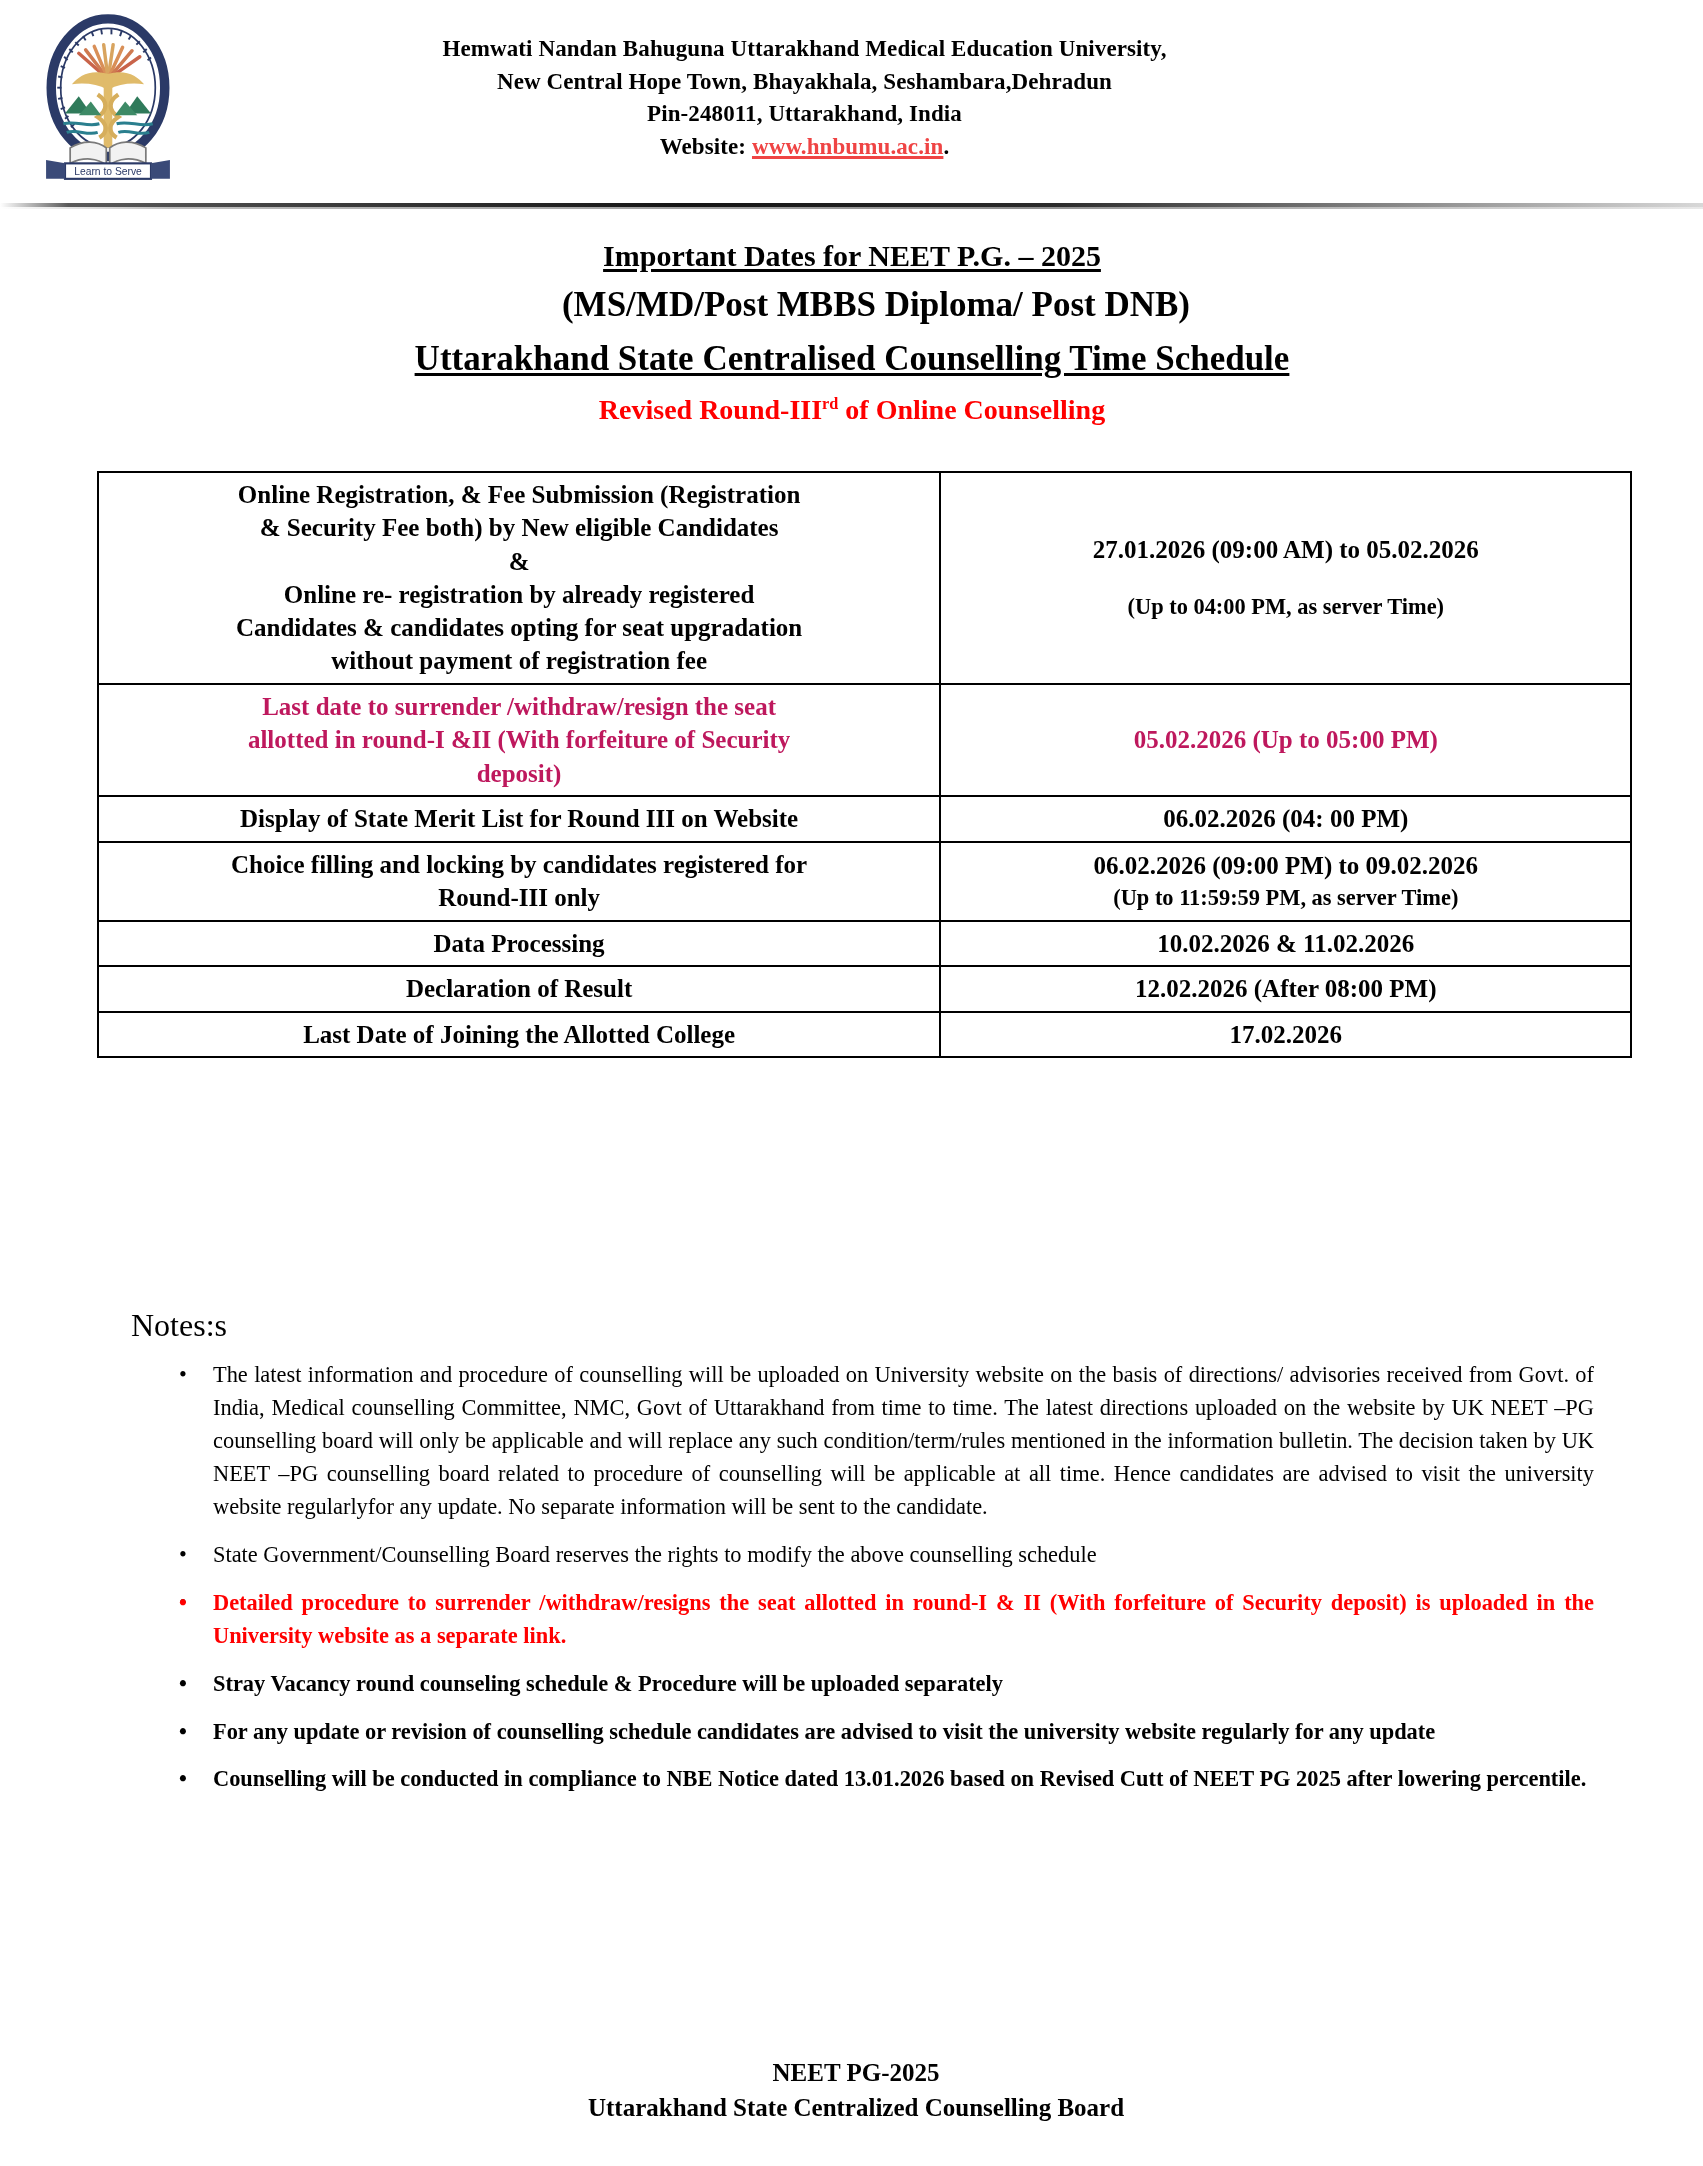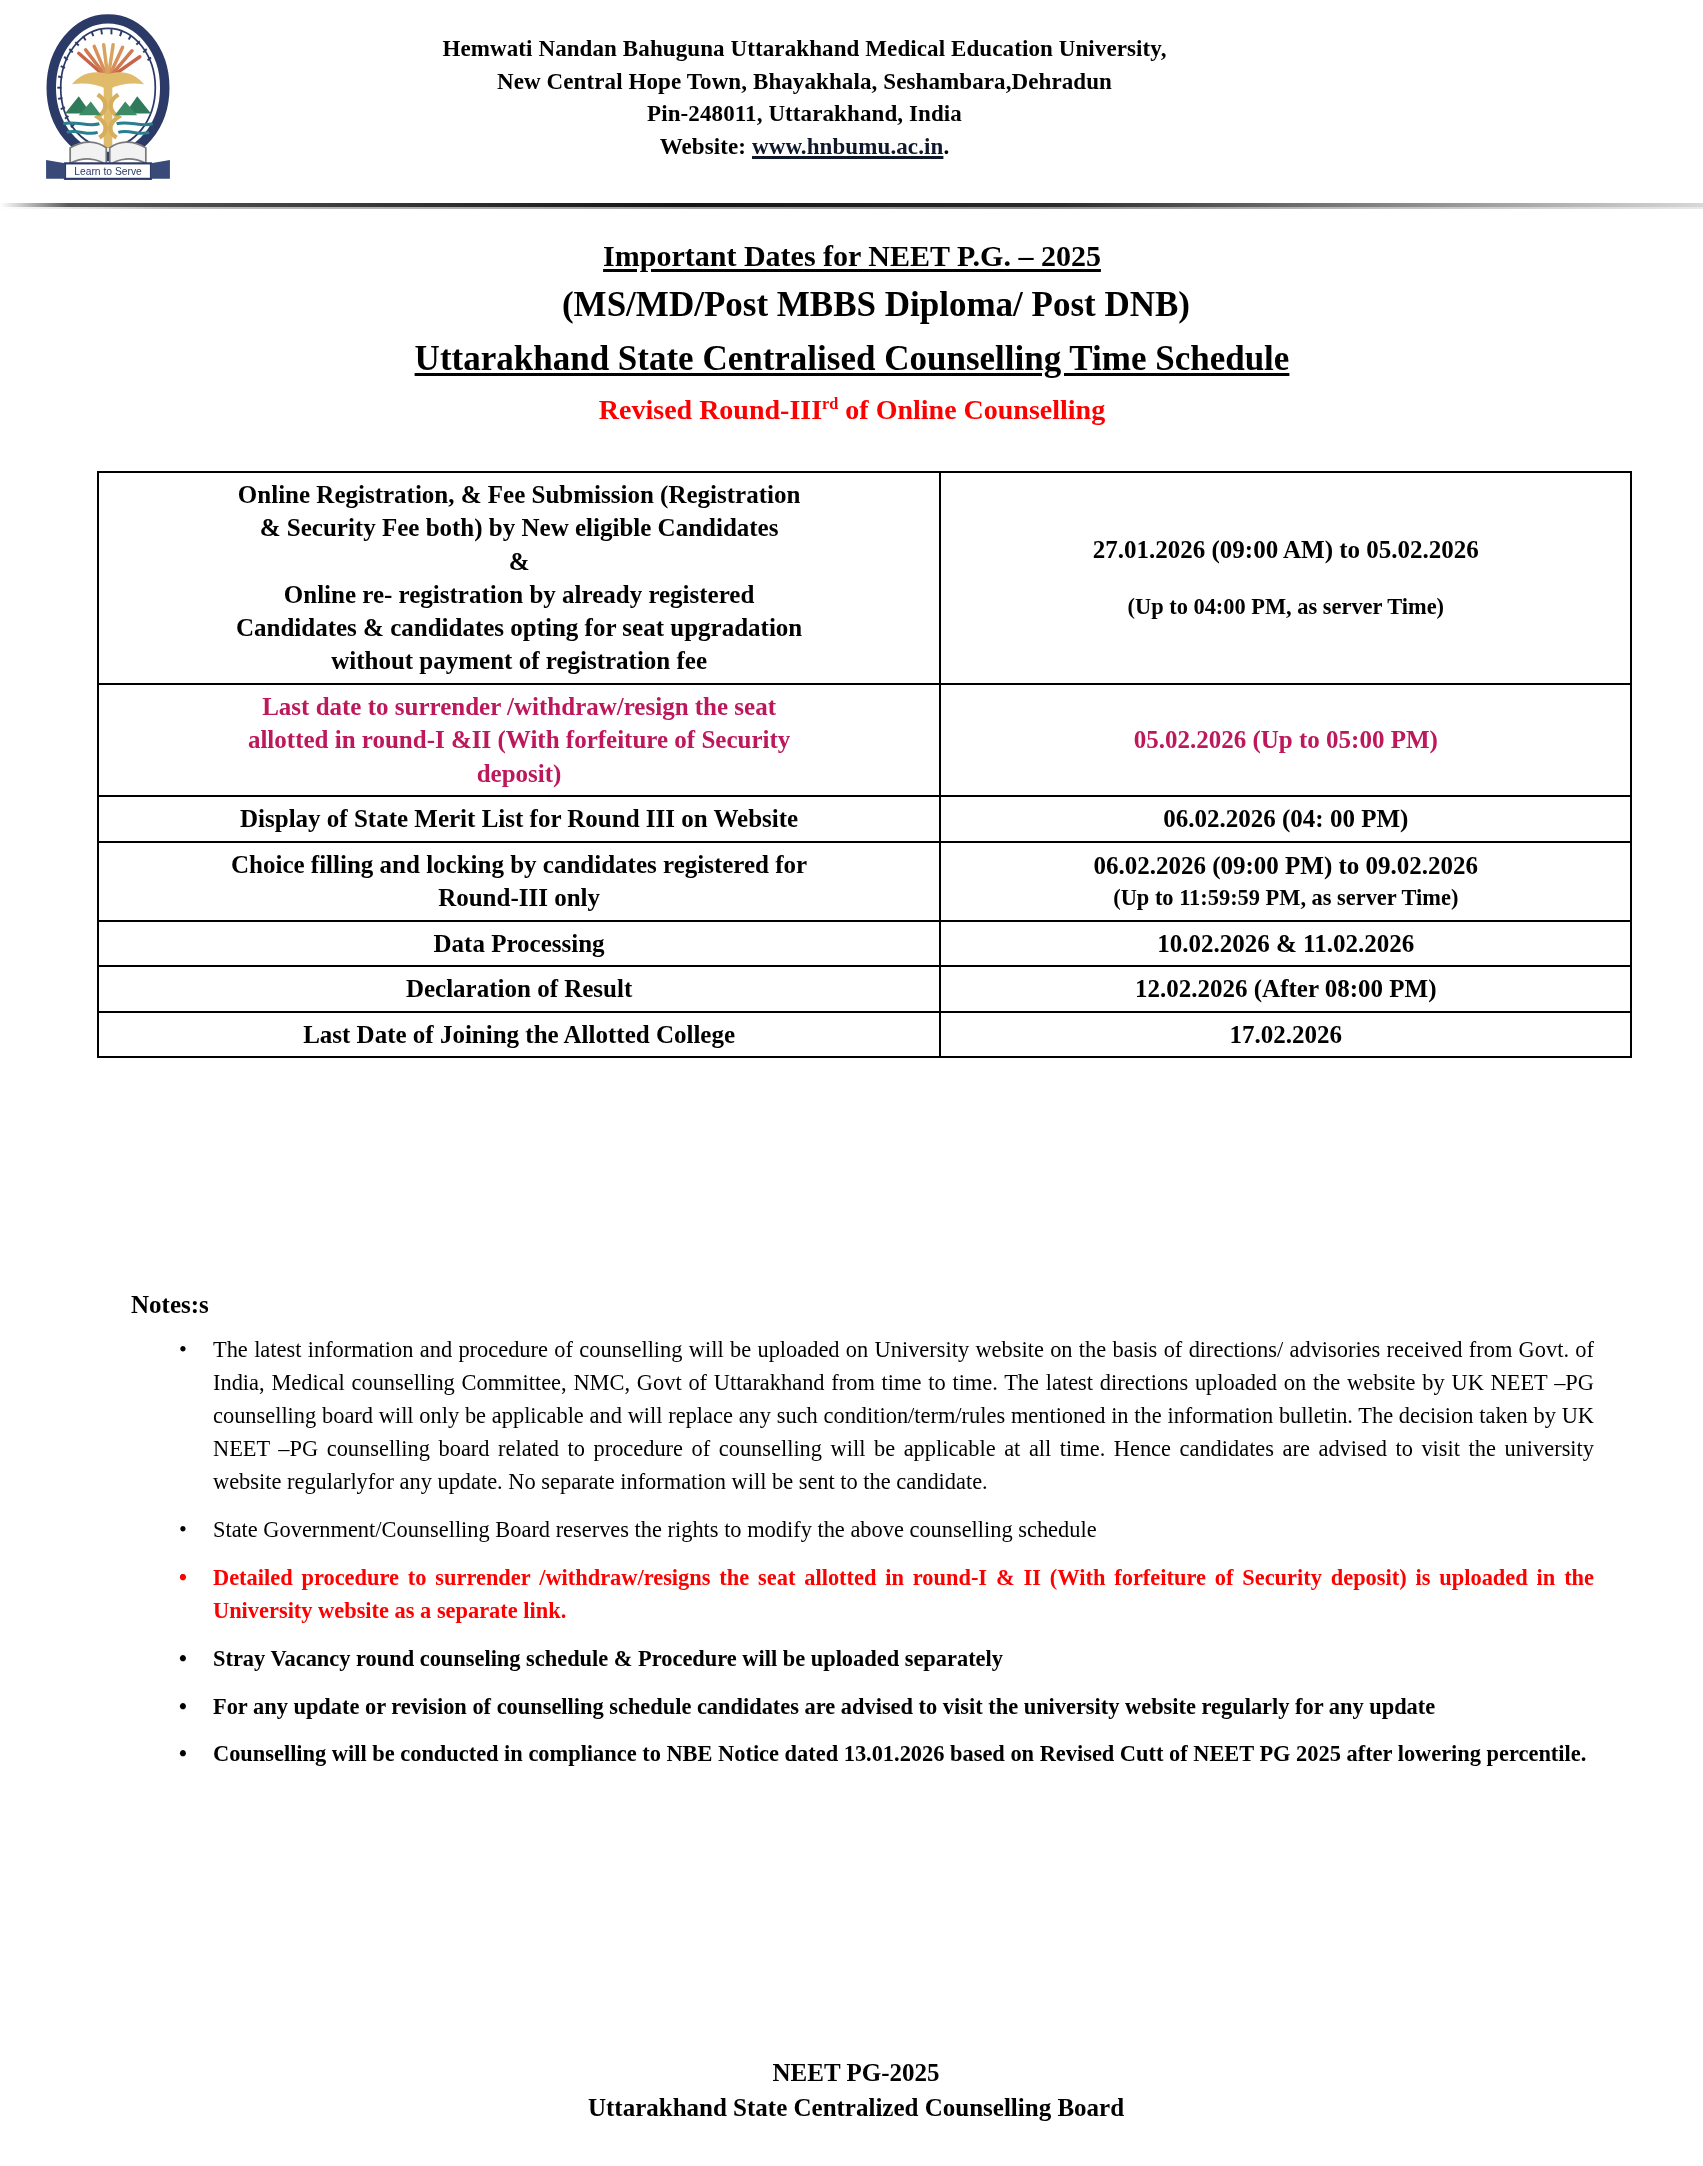--- a/index.html
+++ b/index.html
@@ -44,21 +44,21 @@
     padding-top: 26px;
   }
   .letterhead-text div {
     font-size: 23px;
     font-weight: bold;
     line-height: 1.42;
     letter-spacing: 0.1px;
     white-space: nowrap;
   }
   .site-link {
-    color: #0f172a;
+    color: #ef4444;
     text-decoration: underline;
     text-decoration-thickness: 2.6px;
     font-weight: bold;
   }
   .hr-gradient {
     position: absolute;
     left: 0;
     top: 203px;
     width: 1704px;
     height: 6px;
@@ -142,23 +142,24 @@
   .spacer-line { height: 26px; }
 
   
   .notes {
     position: absolute;
     left: 131px;
     top: 1291px;
     width: 1463px;
   }
   .notes-heading {
-    font-size: 25px;
-    font-weight: bold;
+    font-size: 32px;
+    font-weight: normal;
     margin-bottom: 13.8px;
+    margin-top: 16px;
   }
   ul.notes-list {
     list-style: none;
     margin: 0;
     padding: 0;
   }
   ul.notes-list > li {
     position: relative;
     padding-left: 82px;
     margin-bottom: 14.6px;

